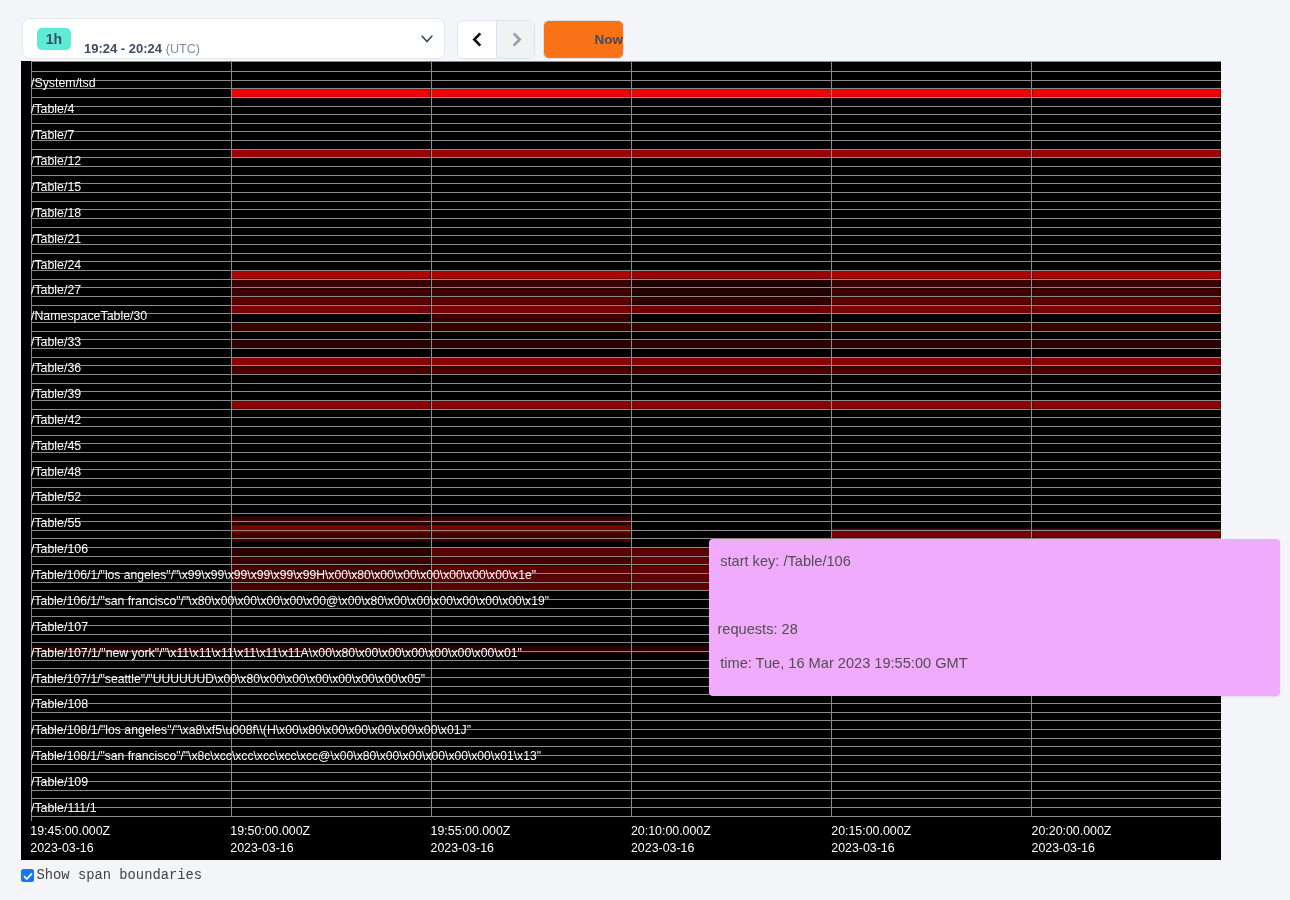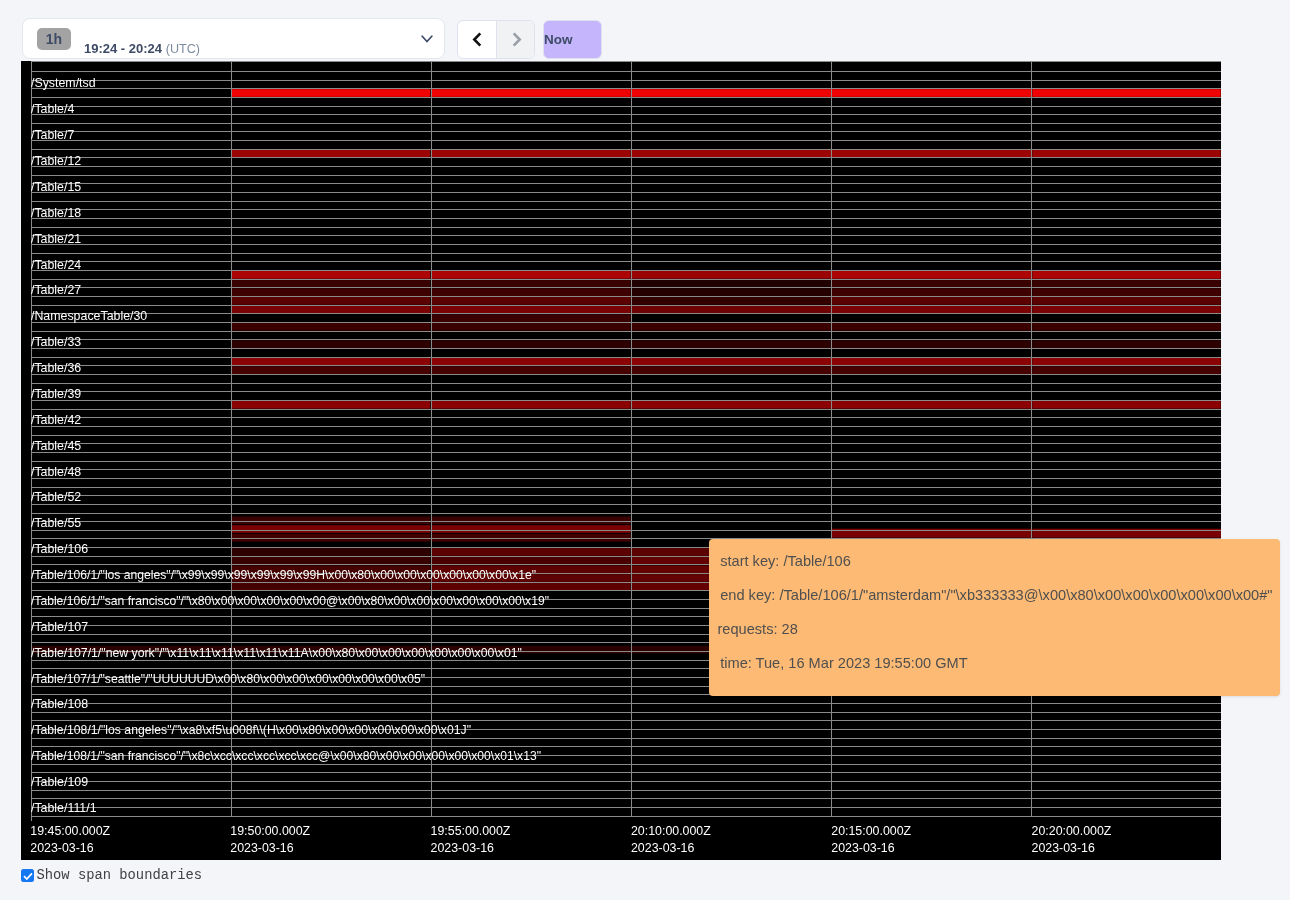--- a/index.html
+++ b/index.html
@@ -3,38 +3,38 @@
 <meta charset="utf-8">
 <style>
   * { margin:0; padding:0; box-sizing:border-box; }
   html,body { width:1290px; height:900px; background:#f4f5f9; font-family:"Liberation Sans", sans-serif; position:relative; overflow:hidden; }
   .abs { position:absolute; }
 </style>
 </head>
 <body>
 
 <div class="abs" style="left:21.5px;top:17.5px;width:423px;height:41px;background:#fff;border:1px solid #e4e7ee;border-radius:8px;"></div>
-<div class="abs" style="left:37px;top:28px;width:34px;height:22px;background:#a3a3a3;border-radius:5px;text-align:center;font-size:14px;font-weight:bold;color:#3e4b66;line-height:22px;">1h</div>
+<div class="abs" style="left:37px;top:28px;width:34px;height:22px;background:#5eead4;border-radius:5px;text-align:center;font-size:14px;font-weight:bold;color:#3e4b66;line-height:22px;">1h</div>
 <div class="abs" style="left:84px;top:41px;font-size:13px;color:#3e4b66;white-space:pre;"><b>19:24 - 20:24</b> <span style="color:#7d8ba1;font-size:12.6px;">(UTC)</span></div>
 <svg class="abs" style="left:421px;top:35px;" width="12" height="8" viewBox="0 0 12 8">
     <path d="M1.2 1.2 L6 6.5 L10.8 1.2" stroke="#3e4b66" stroke-width="1.7" fill="none" stroke-linecap="round"></path>
   </svg>
 
 <div class="abs" style="left:457px;top:19.5px;width:78px;height:39px;border:1px solid #dfe2ee;border-radius:6px;background:#fff;overflow:hidden;">
   <div class="abs" style="left:0;top:0;width:39px;height:39px;border-right:1px solid #dfe2ee;"></div>
   <div class="abs" style="left:39px;top:0;width:39px;height:39px;background:#f1f2f4;"></div>
   <svg class="abs" style="left:14px;top:11.5px;" width="10" height="15" viewBox="0 0 10 15">
       <path d="M8.3 1.3 L2.3 7.5 L8.3 13.7" stroke="#101010" stroke-width="2.6" fill="none"></path>
     </svg>
   <svg class="abs" style="left:54px;top:11.5px;" width="10" height="15" viewBox="0 0 10 15">
       <path d="M1.7 1.3 L7.7 7.5 L1.7 13.7" stroke="#9aa0a8" stroke-width="2.6" fill="none"></path>
     </svg>
 </div>
 
-<div class="abs" style="left:543px;top:19.5px;width:59px;height:39px;border:1px solid #dfe2ee;border-radius:6px;background:#c4b5fd;text-align:left;line-height:37px;font-size:13.5px;font-weight:bold;color:#3e4b66;">Now</div>
+<div class="abs" style="left:543px;top:19.5px;width:81px;height:39px;border:1px solid #dfe2ee;border-radius:6px;background:#f97316;text-align:right;line-height:37px;font-size:13.5px;font-weight:bold;color:#3e4b66;">Now</div>
 
 <svg id="kv" width="1200.2" height="799.5" viewBox="0 0 1200.2 799.5" style="position:absolute;left:21.0px;top:60.7px;" font-family="Liberation Sans, sans-serif">
 <rect x="0" y="0" width="1200.2" height="799.5" fill="#000"></rect>
 <rect x="210.0" y="28.13" width="199.3" height="7.76" fill="#f00202"></rect>
 <rect x="410.3" y="28.13" width="199.4" height="7.76" fill="#f00202"></rect>
 <rect x="610.7" y="28.13" width="199.3" height="7.76" fill="#f00202"></rect>
 <rect x="811.0" y="28.13" width="199.3" height="7.76" fill="#f00202"></rect>
 <rect x="1011.3" y="28.13" width="188.4" height="7.76" fill="#f00202"></rect>
 <rect x="210.0" y="88.75" width="199.3" height="7.76" fill="#9c0303"></rect>
 <rect x="410.3" y="88.75" width="199.4" height="7.76" fill="#9c0303"></rect>
@@ -160,23 +160,22 @@
 <text x="409.6" y="774.5" font-size="12.4" fill="#fff">19:55:00.000Z</text>
 <text x="409.6" y="790.6" font-size="12.4" fill="#fff">2023-03-16</text>
 <text x="610.0" y="774.5" font-size="12.4" fill="#fff">20:10:00.000Z</text>
 <text x="610.0" y="790.6" font-size="12.4" fill="#fff">2023-03-16</text>
 <text x="810.3" y="774.5" font-size="12.4" fill="#fff">20:15:00.000Z</text>
 <text x="810.3" y="790.6" font-size="12.4" fill="#fff">2023-03-16</text>
 <text x="1010.6" y="774.5" font-size="12.4" fill="#fff">20:20:00.000Z</text>
 <text x="1010.6" y="790.6" font-size="12.4" fill="#fff">2023-03-16</text>
 </svg>
 
-<div class="abs" style="left:708.5px;top:539px;width:571px;height:157px;background:#fdba74;border-radius:4px;box-shadow:0 1px 3px rgba(0,0,0,0.10);font-size:14.6px;color:#4f4f4f;">
+<div class="abs" style="left:708.5px;top:539px;width:571px;height:157px;background:#f0abfc;border-radius:4px;box-shadow:0 1px 3px rgba(0,0,0,0.10);font-size:14.6px;color:#4f4f4f;">
   <div class="abs" style="left:11.7px;top:14px;white-space:pre;">start key: /Table/106</div>
-  <div class="abs" style="left:11.7px;top:48px;white-space:pre;">end key: /Table/106/1/"amsterdam"/"\xb333333@\x00\x80\x00\x00\x00\x00\x00\x00#"</div>
   <div class="abs" style="left:9px;top:82px;white-space:pre;">requests: 28</div>
   <div class="abs" style="left:11.7px;top:116px;white-space:pre;">time: Tue, 16 Mar 2023 19:55:00 GMT</div>
 </div>
 
 <div class="abs" style="left:20.7px;top:868.8px;width:13.4px;height:13.4px;background:#1677f2;border-radius:2.5px;"></div>
 <svg class="abs" style="left:20.7px;top:868.8px;" width="14" height="14" viewBox="0 0 14 14">
     <path d="M3 7.2 L5.8 10 L11 4.4" stroke="#fff" stroke-width="1.7" fill="none"></path>
   </svg>
 <div class="abs" style="left:36.5px;top:868.2px;font-size:13.8px;color:#3f4245;font-family:Liberation Mono, monospace;">Show span boundaries</div>
 

